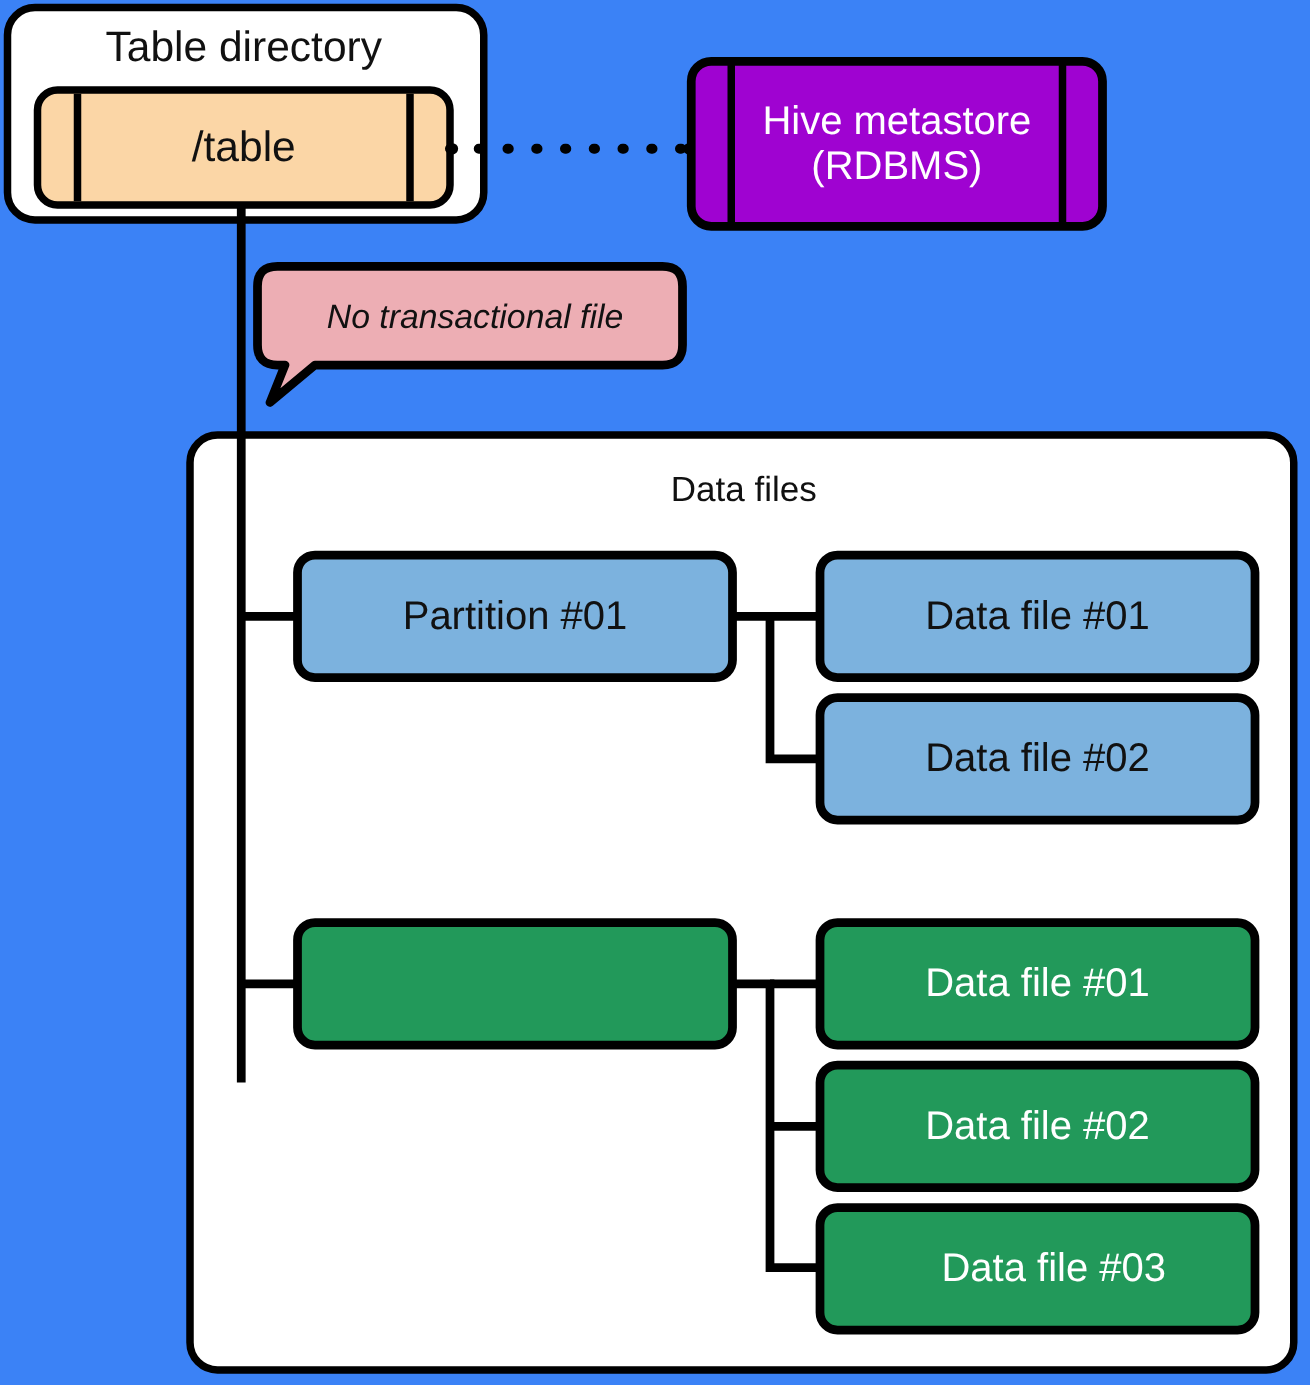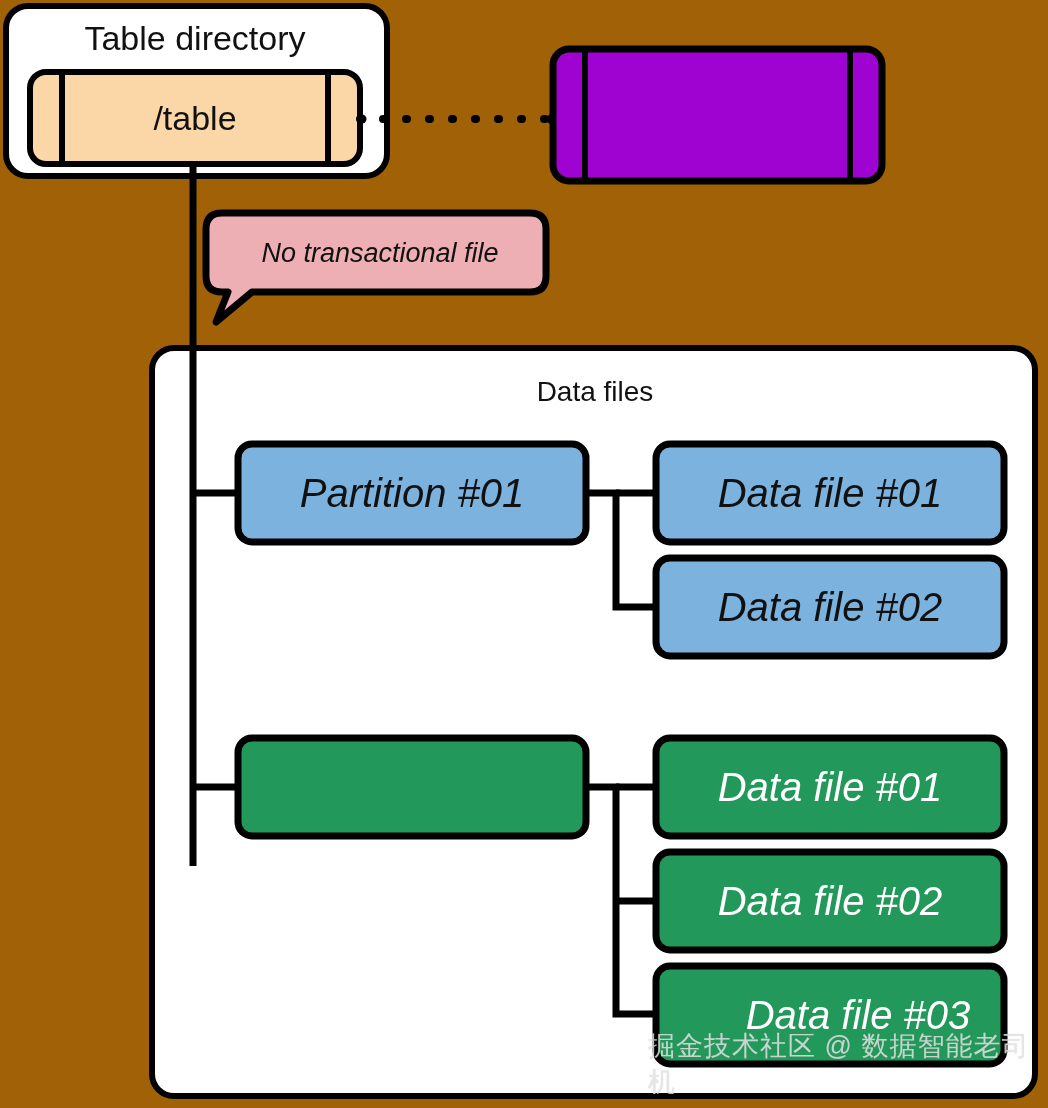--- a/index.html
+++ b/index.html
@@ -7,21 +7,21 @@
     padding: 0;
     background: #ffffff;
   }
   body {
     font-family: "Liberation Sans", sans-serif;
   }
   #canvas {
     position: relative;
     width: 1048px;
     height: 1108px;
-    background: #a16207;
+    background: #3b82f6;
     overflow: hidden;
   }
   .svg-layer {
     position: absolute;
     left: 0;
     top: 0;
     width: 1048px;
     height: 1108px;
   }
   .box-label {
@@ -74,22 +74,21 @@
   
   #data-files-title {
     left: 400px;
     top: 370px;
     width: 390px;
     height: 44px;
     font-size: 28px;
     color: #111111;
   }
   .node-label {
-    font-size: 40px;
-    font-style: italic;
+    font-size: 32px;
   }
   .node-label.dark {
     color: #111111;
   }
   .node-label.light {
     color: #ffffff;
   }
   #watermark {
     position: absolute;
     left: 648px;
@@ -164,28 +163,29 @@
 
     <rect x="656" y="738" width="348" height="98" rx="14" ry="14" fill="#22995A" stroke="#000000" stroke-width="7"></rect>
     <rect x="656" y="852" width="348" height="98" rx="14" ry="14" fill="#22995A" stroke="#000000" stroke-width="7"></rect>
     <rect x="656" y="966" width="348" height="98" rx="14" ry="14" fill="#22995A" stroke="#000000" stroke-width="7"></rect>
   </svg>
 
   <div class="box-label" id="table-directory-title">Table directory</div>
 
   <div class="box-label" id="table-node-label">/table</div>
 
+  <div class="box-label" id="hive-metastore-label">Hive metastore
+(RDBMS)</div>
 
   <div class="box-label" id="callout-text">No transactional file</div>
 
   <div class="box-label" id="data-files-title">Data files</div>
 
   <div class="box-label node-label dark" style="left:238px; top:444px; width:348px; height:98px;">Partition #01</div>
   <div class="box-label node-label dark" style="left:656px; top:444px; width:348px; height:98px;">Data file #01</div>
   <div class="box-label node-label dark" style="left:656px; top:558px; width:348px; height:98px;">Data file #02</div>
 
   <div class="box-label node-label light" style="left:656px; top:738px; width:348px; height:98px;">Data file #01</div>
   <div class="box-label node-label light" style="left:656px; top:852px; width:348px; height:98px;">Data file #02</div>
-  <div class="box-label node-label light" style="left:684px; top:966px; width:348px; height:98px;">Data file #03</div>
+  <div class="box-label node-label light" style="left:669px; top:966px; width:348px; height:98px;">Data file #03</div>
 
-  <div id="watermark">掘金技术社区 @ 数据智能老司机</div>
 
 </div>
 
 </body></html>

